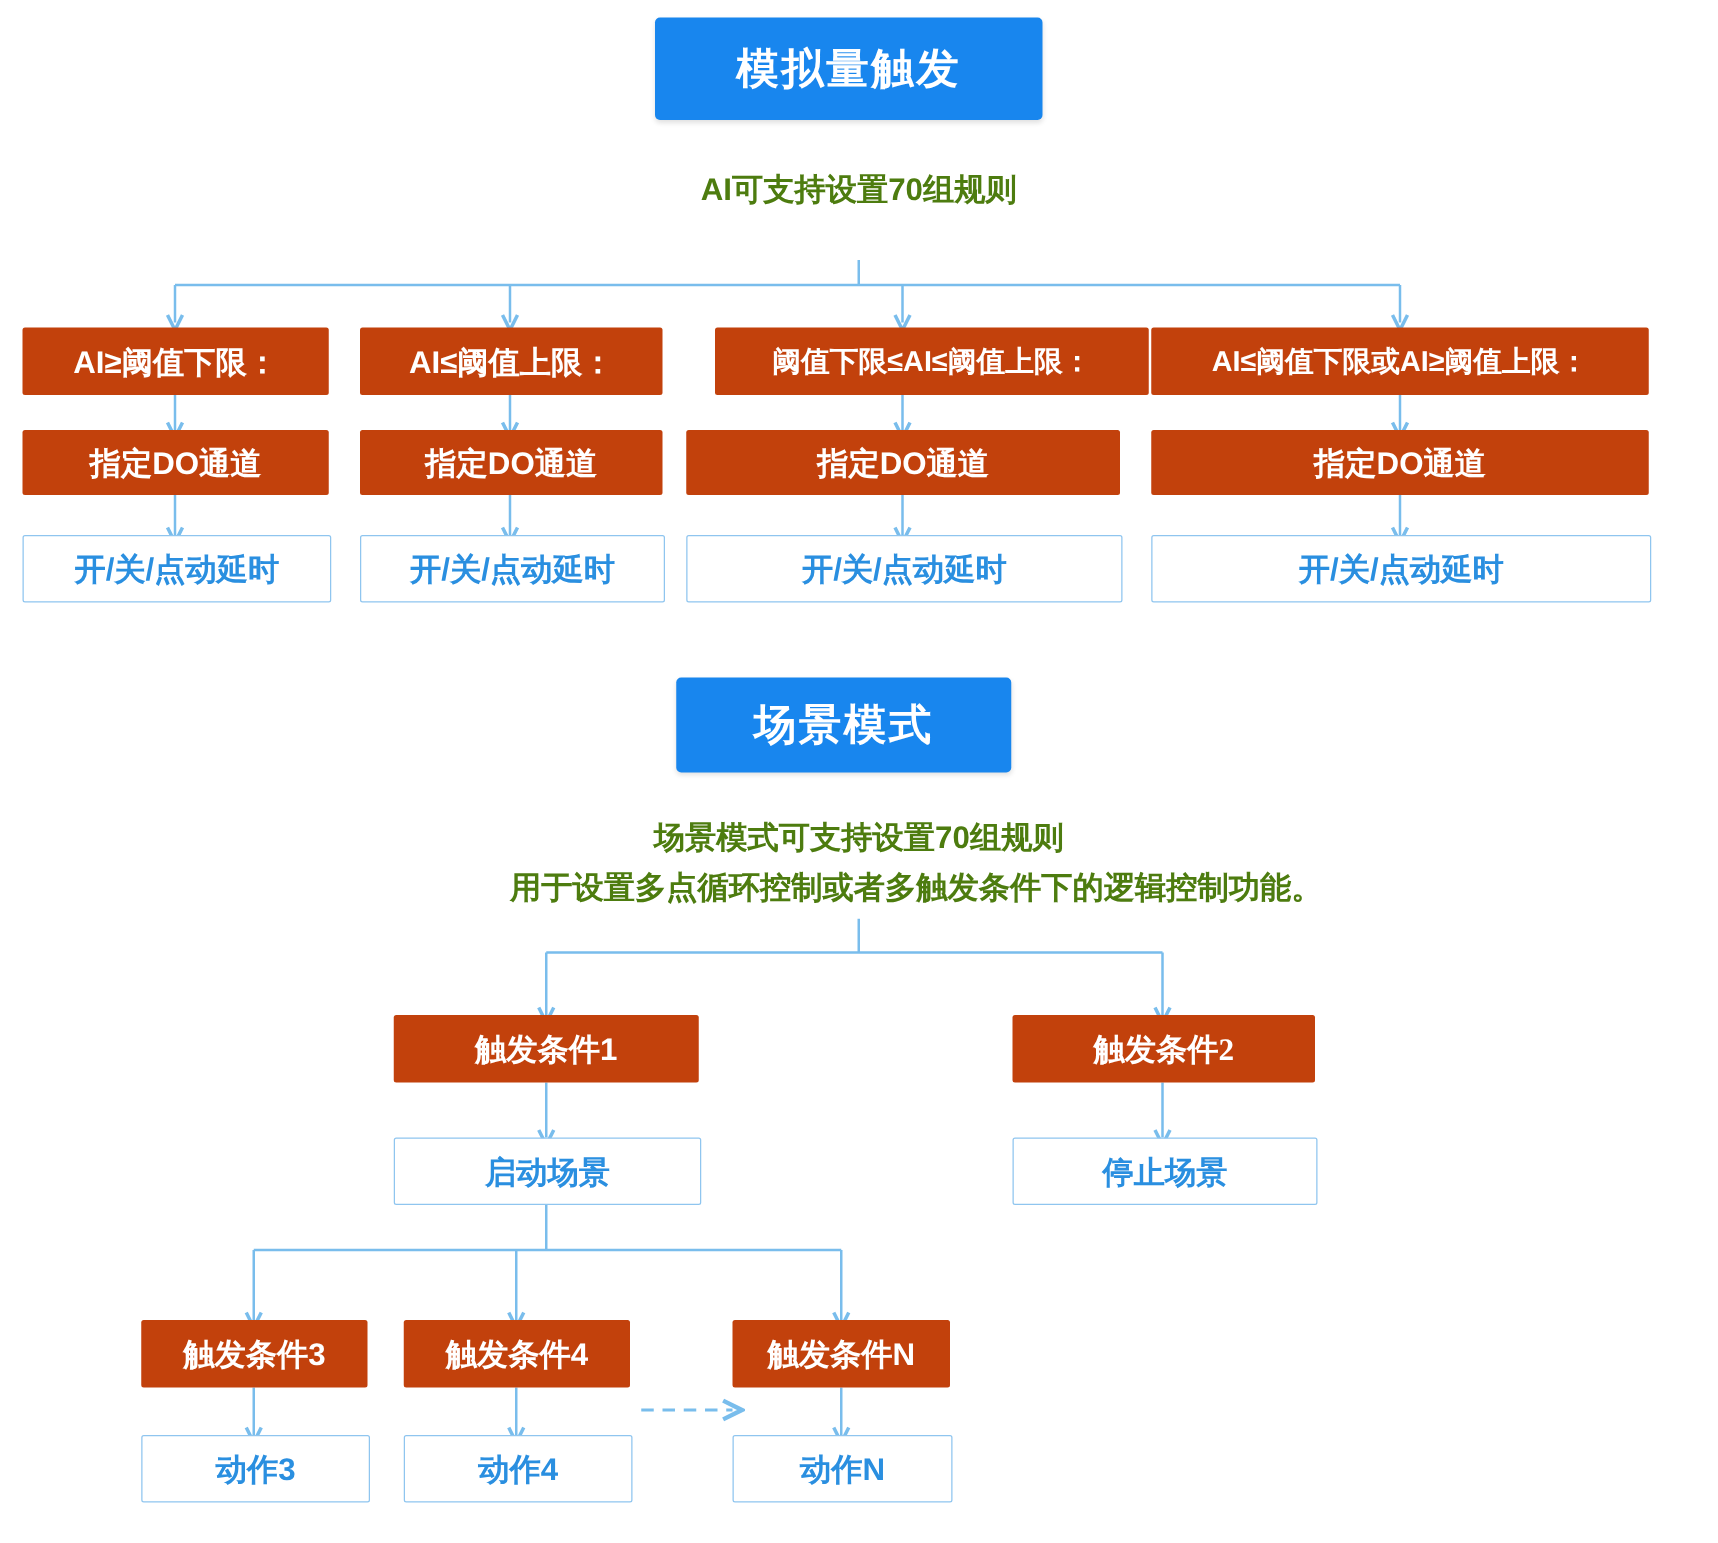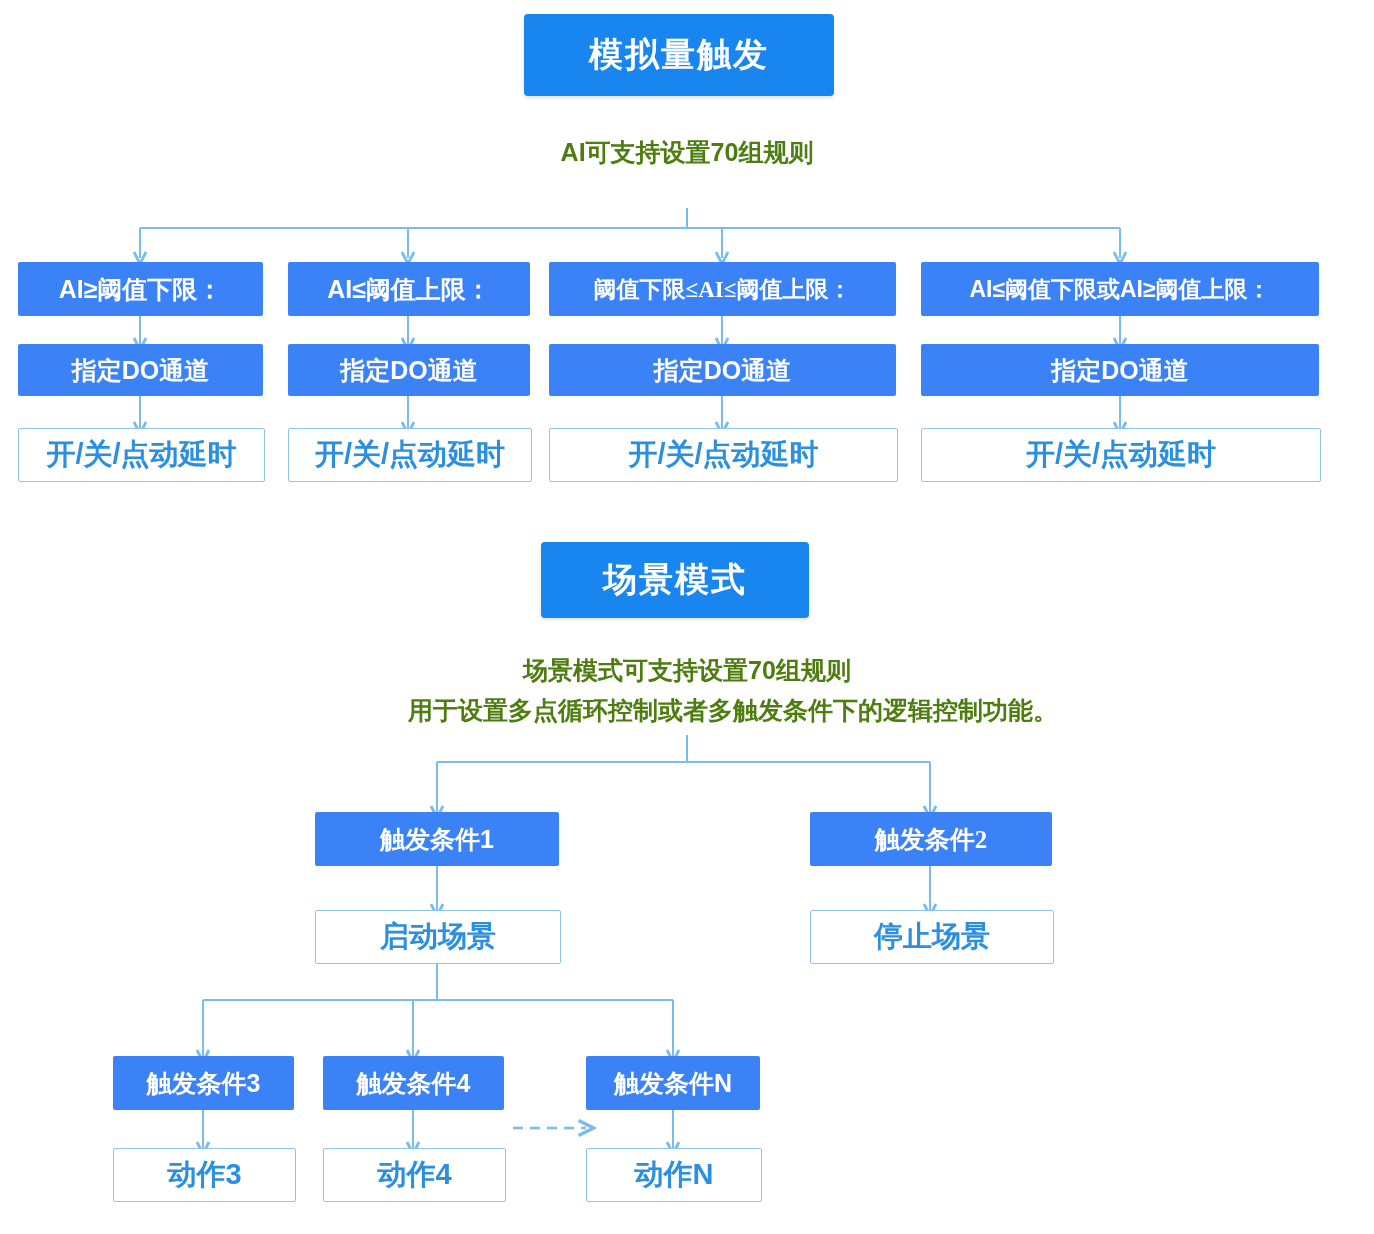--- a/index.html
+++ b/index.html
@@ -51,38 +51,38 @@
     font-size: 25px;
     font-weight: bold;
     color: #4d7c0f;
     line-height: 40px;
     white-space: nowrap;
   }
 
   
   .box-orange {
     position: absolute;
-    background: #3b82f6;
+    background: #c2410c;
     color: #ffffff;
     font-size: 25px;
     font-weight: bold;
     display: flex;
     align-items: center;
     justify-content: center;
     border-radius: 2px;
     white-space: nowrap;
   }
 
   
   .box-outline {
     position: absolute;
     background: #ffffff;
     border: 1.5px solid #8fc5ef;
     color: #2a8fe0;
-    font-size: 29px;
+    font-size: 25px;
     font-weight: bold;
     display: flex;
     align-items: center;
     justify-content: center;
     border-radius: 2px;
     white-space: nowrap;
   }
   .small-font { font-size: 23px; }
 </style>
 </head>
@@ -146,21 +146,21 @@
   <div class="desc" style="left:0; top:132px; width:1374px;">AI可支持设置70组规则</div>
 
   <div class="box-orange" style="left:18px; top:262px; width:245px; height:54px;">AI≥阈值下限：</div>
   <div class="box-orange" style="left:18px; top:344px; width:245px; height:52px;">指定DO通道</div>
   <div class="box-outline" style="left:18px; top:428px; width:245px; height:52px;">开/关/点动延时</div>
 
   <div class="box-orange" style="left:288px; top:262px; width:242px; height:54px;">AI≤阈值上限：</div>
   <div class="box-orange" style="left:288px; top:344px; width:242px; height:52px;">指定DO通道</div>
   <div class="box-outline" style="left:288px; top:428px; width:242px; height:52px;">开/关/点动延时</div>
 
-  <div class="box-orange small-font" style="left:549px; top:262px; width:347px; height:54px;font-family:Liberation Serif, serif;">阈值下限≤AI≤阈值上限：</div>
+  <div class="box-orange small-font" style="left:572px; top:262px; width:347px; height:54px;">阈值下限≤AI≤阈值上限：</div>
   <div class="box-orange" style="left:549px; top:344px; width:347px; height:52px;">指定DO通道</div>
   <div class="box-outline" style="left:549px; top:428px; width:347px; height:52px;">开/关/点动延时</div>
 
   <div class="box-orange small-font" style="left:921px; top:262px; width:398px; height:54px;">AI≤阈值下限或AI≥阈值上限：</div>
   <div class="box-orange" style="left:921px; top:344px; width:398px; height:52px;">指定DO通道</div>
   <div class="box-outline" style="left:921px; top:428px; width:398px; height:52px;">开/关/点动延时</div>
 
   <div class="section-title" style="left:541px; top:542px; width:268px; height:76px;">场景模式</div>
 
   <div class="desc" style="left:0; top:650px; width:1374px;">场景模式可支持设置70组规则</div>

